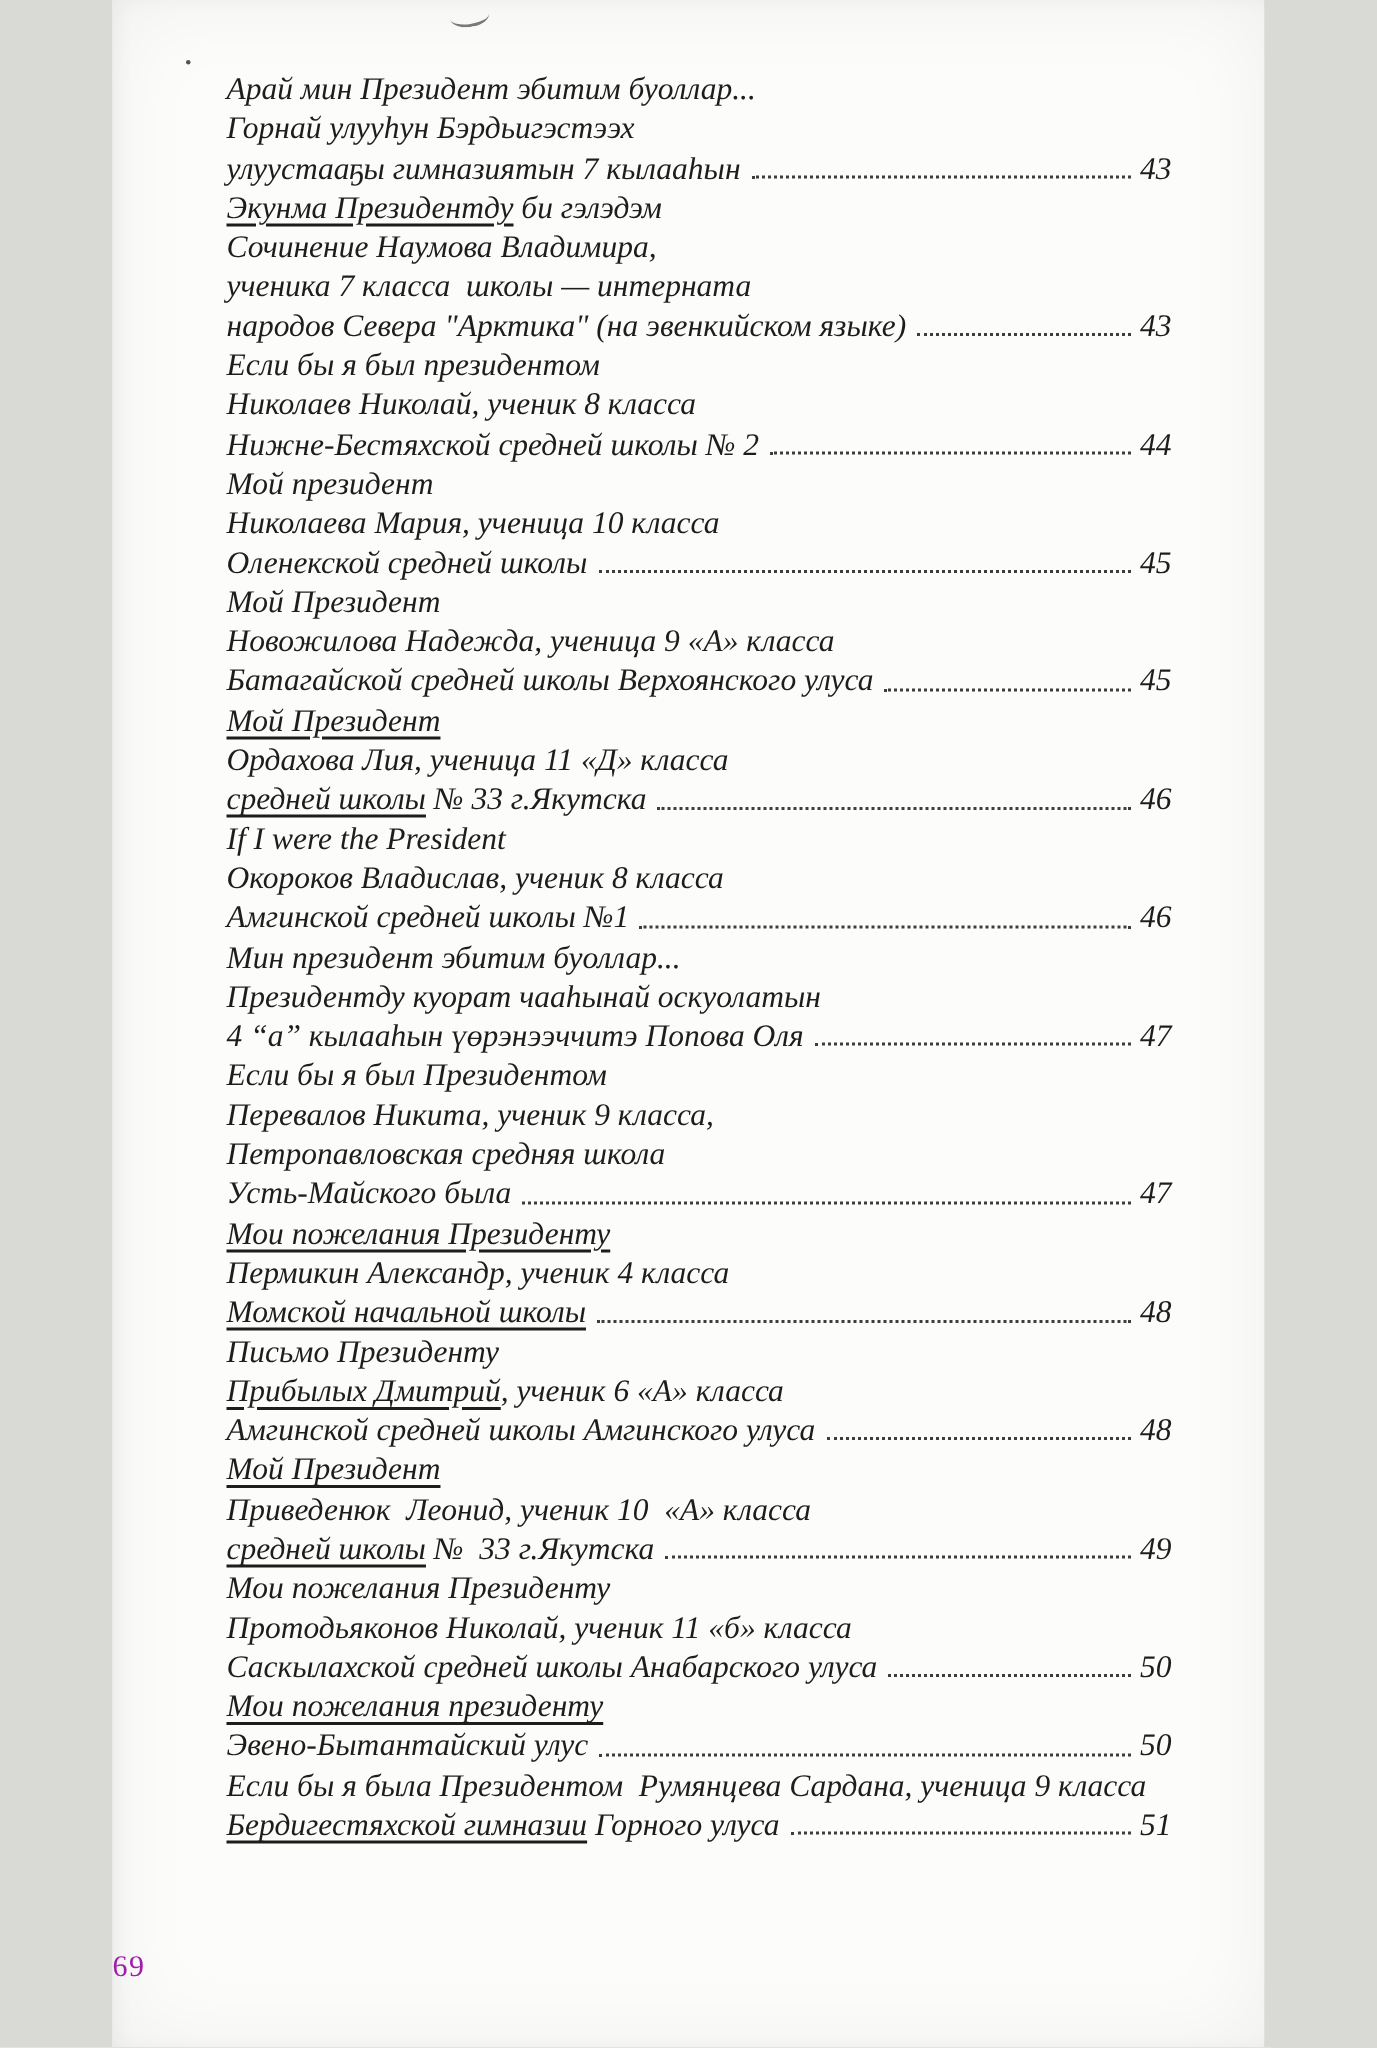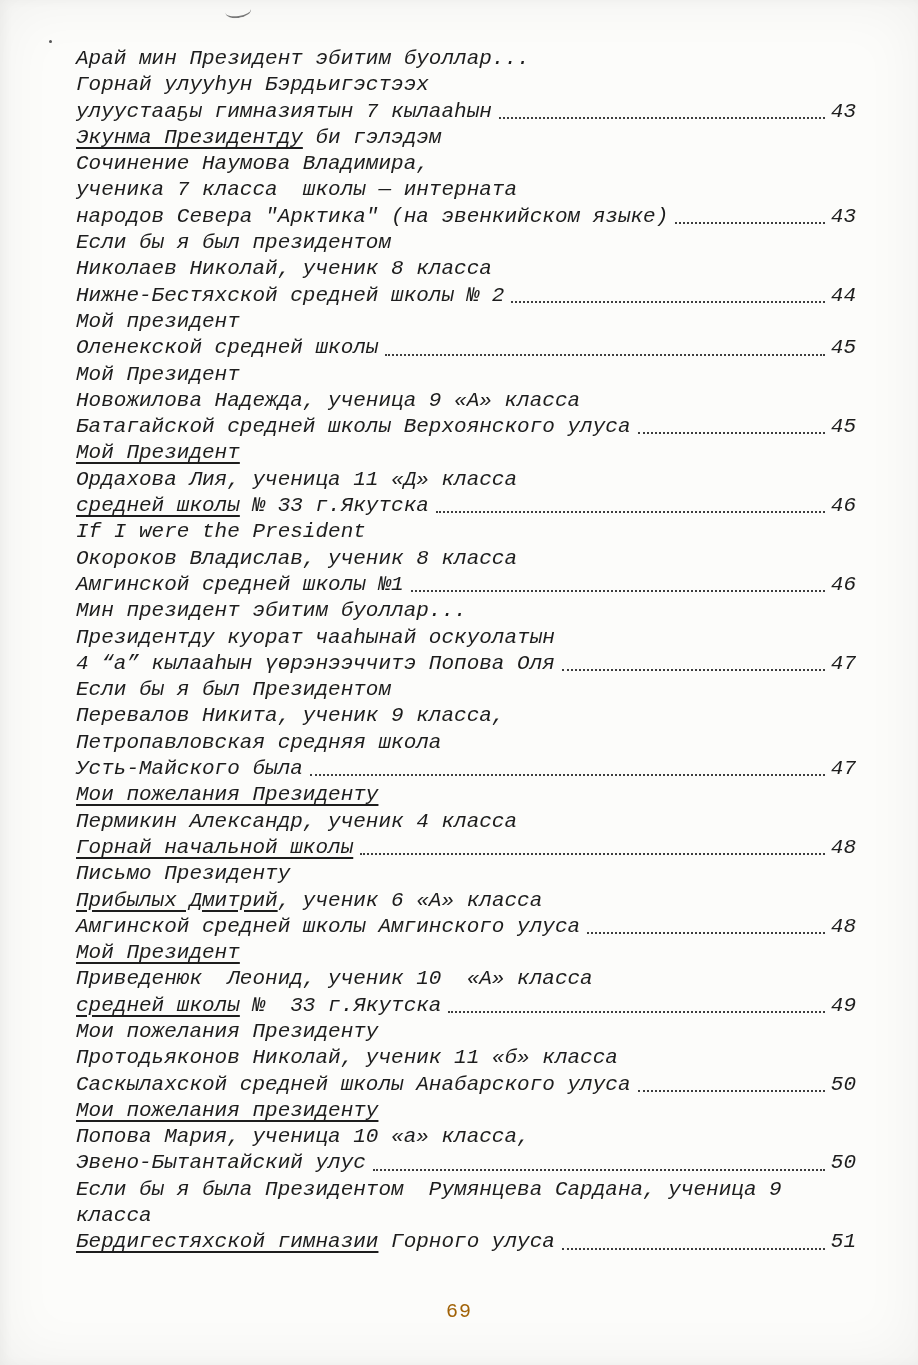--- a/index.html
+++ b/index.html
@@ -1,23 +1,23 @@
 <!DOCTYPE html>
 <html><head>
 <meta charset="utf-8">
 <style>
   html,body { margin:0; padding:0; background:#d9d9d6; }
   .page {
     position:relative;
-    width:918px; height:1365px;
+    width:768px; height:1365px;
     margin:0 auto;
     background:#fcfcfa;
     box-shadow: inset 0 0 60px rgba(0,0,0,0.05), inset 4px 0 12px rgba(0,0,0,0.04);
     overflow:hidden;
-    font-family:Liberation Mono, monospace;
+    font-family:Liberation Serif, serif;
     color:#1d1d1d;
   }
   .toc {
     position:absolute;
     top:46px; left:76px; right:62px;
     font-style:italic;
     font-size:21px;
     line-height:26.3px;
   }
   .toc-line { display:flex; align-items:flex-end; }
@@ -31,24 +31,24 @@
     flex:1 1 auto;
     border-bottom:2px dotted #3d3d3d;
     margin:0 6px 6px 7px;
     min-width:20px;
   }
   .toc-page { flex:0 0 auto;text-align:right; }
   .footer-page {
     position:absolute;
     left:0; right:0;
     top:1300px;
-    text-align:center;
+    text-align:left;
     font-size:20px;
     font-style:normal;
-    color:#a16207;
+    color:#a21caf;
     letter-spacing:1px;
   }
   .speck {
     position:absolute;
     left:49px; top:40px;
     width:3px; height:3px;
     background:#555; border-radius:50%;
   }
   .pen-mark {
     position:absolute;
@@ -101,20 +101,23 @@
       </div>
       <div class="toc-line">
         <span class="toc-text">Нижне-Бестяхской средней школы № 2</span>
         <span class="leader"></span>
         <span class="toc-page">44</span>
       </div>
       <div class="toc-line">
         <span class="toc-text">Мой президент</span>
       </div>
       <div class="toc-line">
+        <span class="toc-text">Николаева Мария, ученица 10 класса</span>
+      </div>
+      <div class="toc-line">
         <span class="toc-text">Оленекской средней школы</span>
         <span class="leader"></span>
         <span class="toc-page">45</span>
       </div>
       <div class="toc-line">
         <span class="toc-text">Мой Президент</span>
       </div>
       <div class="toc-line">
         <span class="toc-text">Новожилова Надежда, ученица 9 «А» класса</span>
       </div>
@@ -170,21 +173,21 @@
         <span class="leader"></span>
         <span class="toc-page">47</span>
       </div>
       <div class="toc-line">
         <span class="toc-text"><span class="u">Мои пожелания Президенту</span></span>
       </div>
       <div class="toc-line">
         <span class="toc-text">Пермикин Александр, ученик 4 класса</span>
       </div>
       <div class="toc-line">
-        <span class="toc-text"><span class="u">Горнай начальной школы</span></span>
+        <span class="toc-text"><span class="u">Момской начальной школы</span></span>
         <span class="leader"></span>
         <span class="toc-page">48</span>
       </div>
       <div class="toc-line">
         <span class="toc-text">Письмо Президенту</span>
       </div>
       <div class="toc-line">
         <span class="toc-text"><span class="u">Прибылых Дмитрий</span>, ученик 6 «А» класса</span>
       </div>
       <div class="toc-line">
@@ -209,23 +212,20 @@
       <div class="toc-line">
         <span class="toc-text">Протодьяконов Николай, ученик 11 «б» класса</span>
       </div>
       <div class="toc-line">
         <span class="toc-text">Саскылахской средней школы Анабарского улуса</span>
         <span class="leader"></span>
         <span class="toc-page">50</span>
       </div>
       <div class="toc-line">
         <span class="toc-text"><span class="u">Мои пожелания президенту</span></span>
-      </div>
-      <div class="toc-line">
-        <span class="toc-text">Попова Мария, ученица 10 «а» класса,</span>
       </div>
       <div class="toc-line">
         <span class="toc-text">Эвено-Бытантайский улус</span>
         <span class="leader"></span>
         <span class="toc-page">50</span>
       </div>
       <div class="toc-line">
         <span class="toc-text">Если бы я была Президентом  Румянцева Сардана, ученица 9 класса</span>
       </div>
       <div class="toc-line">

